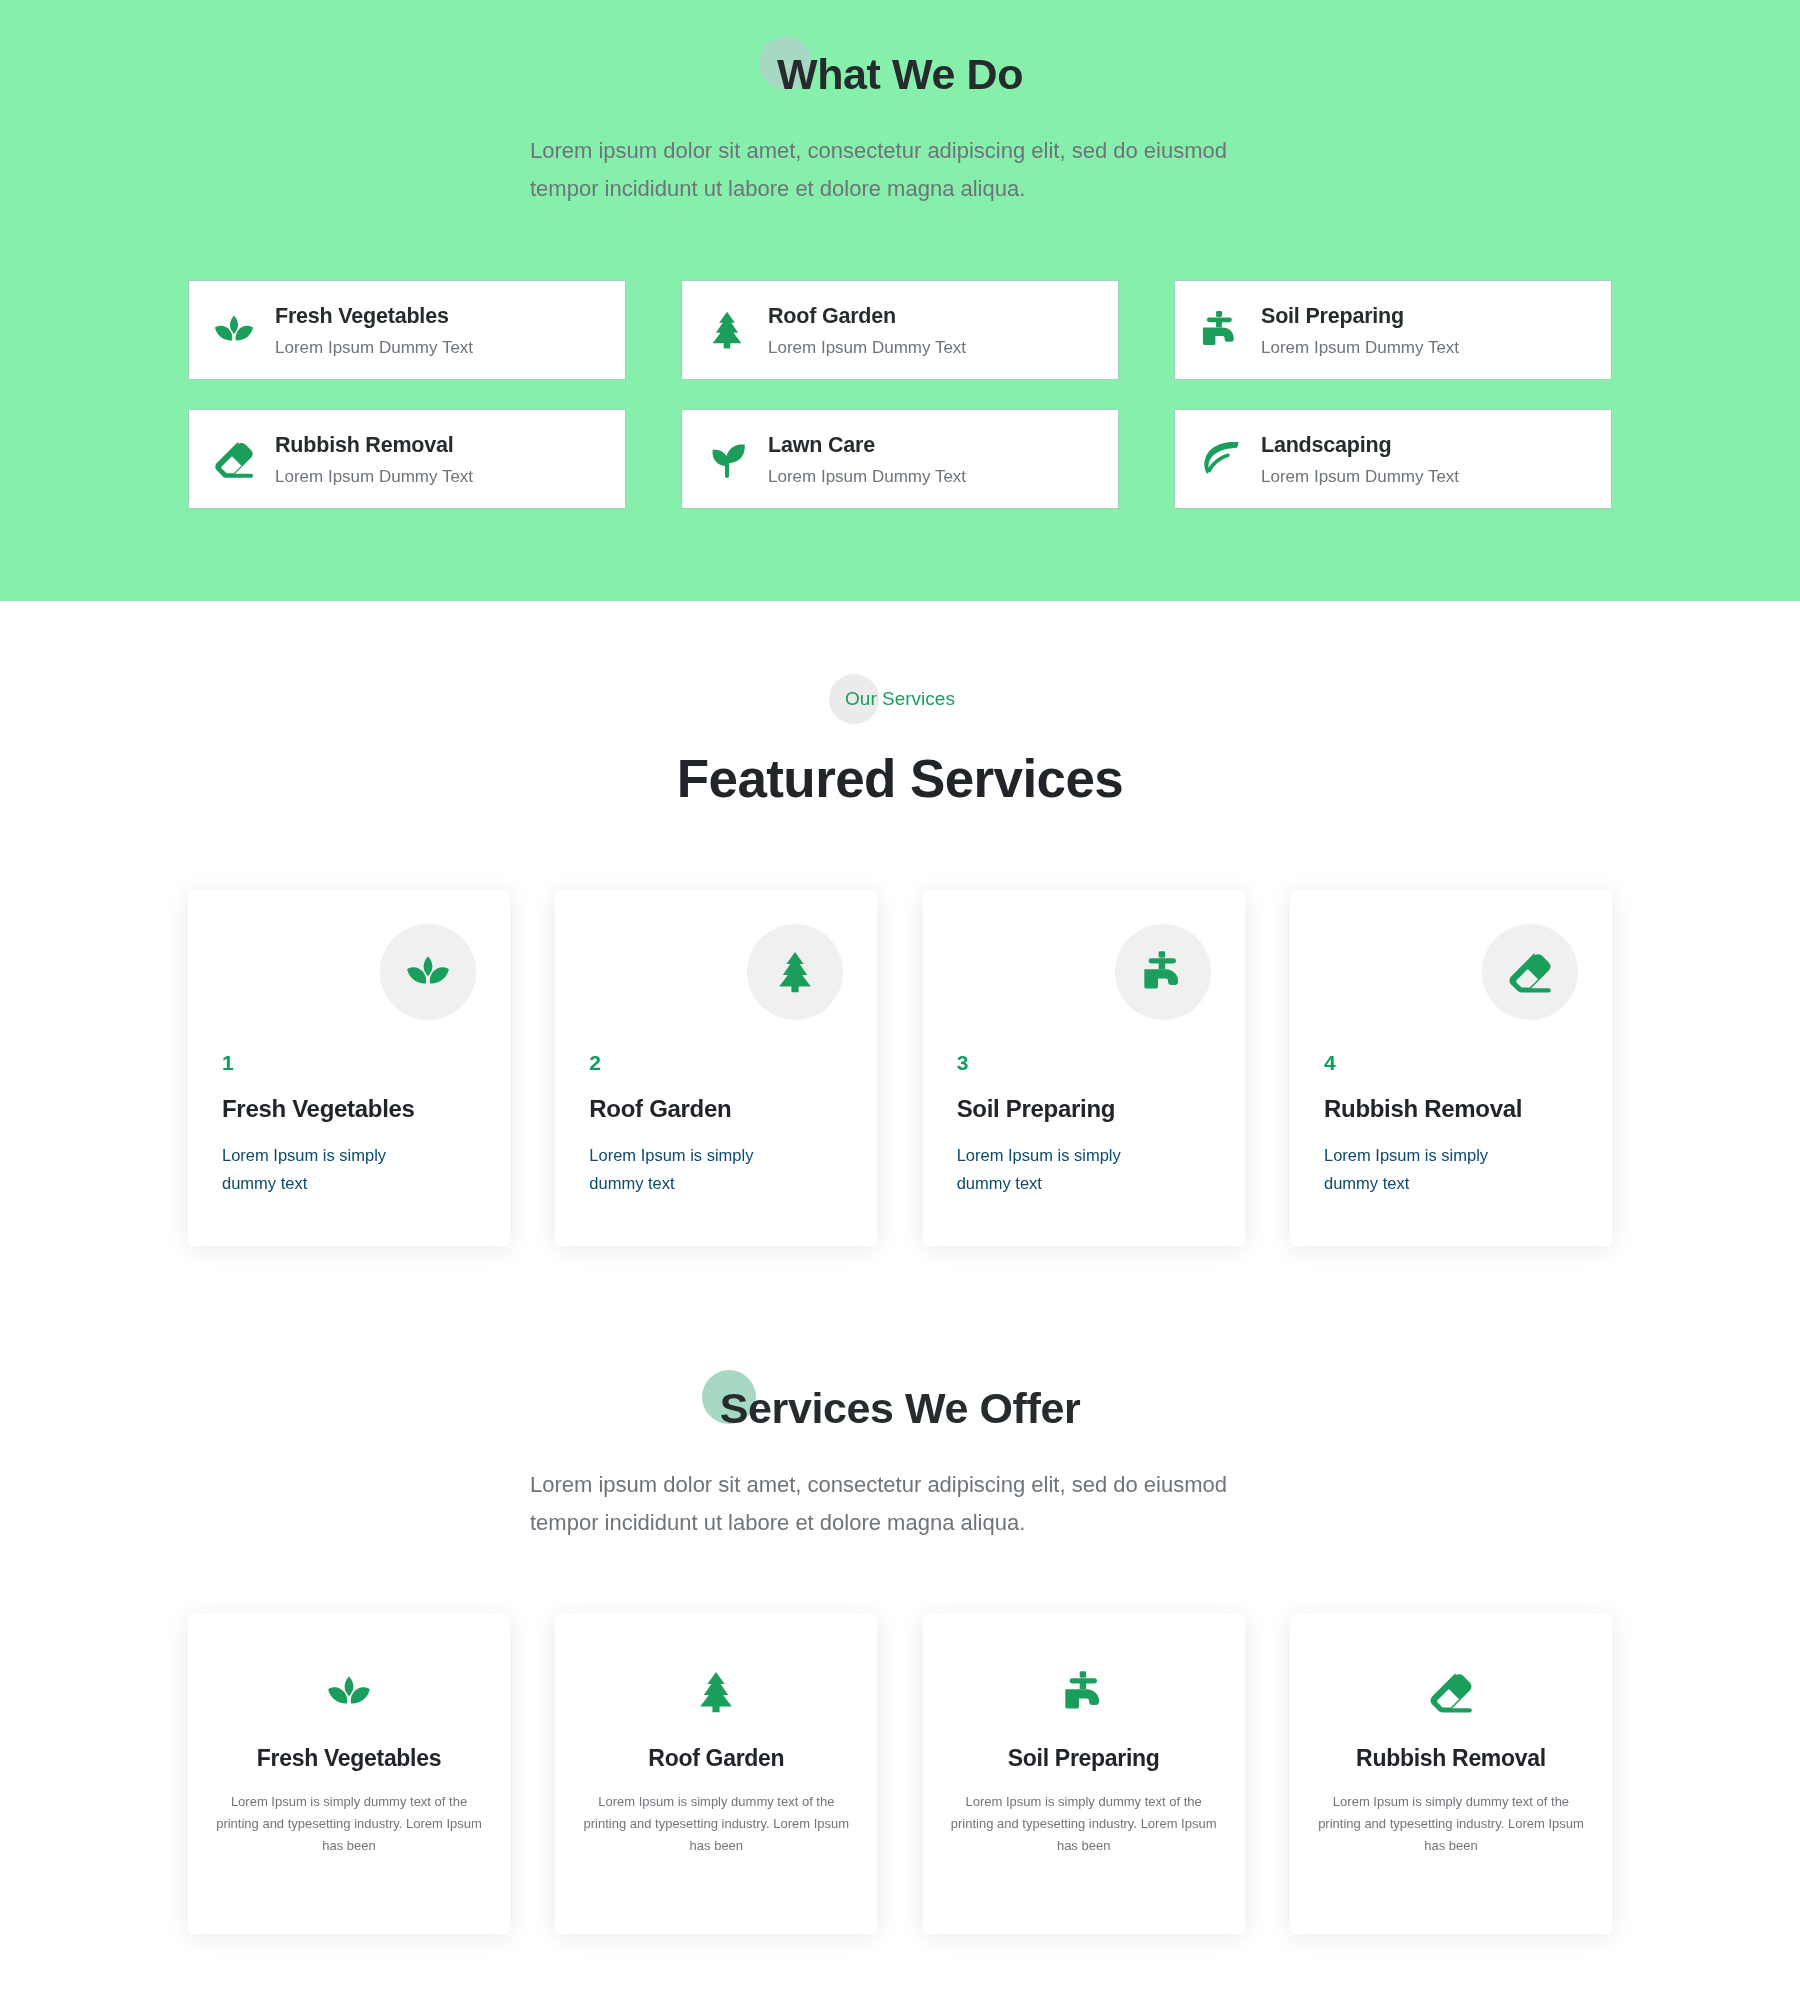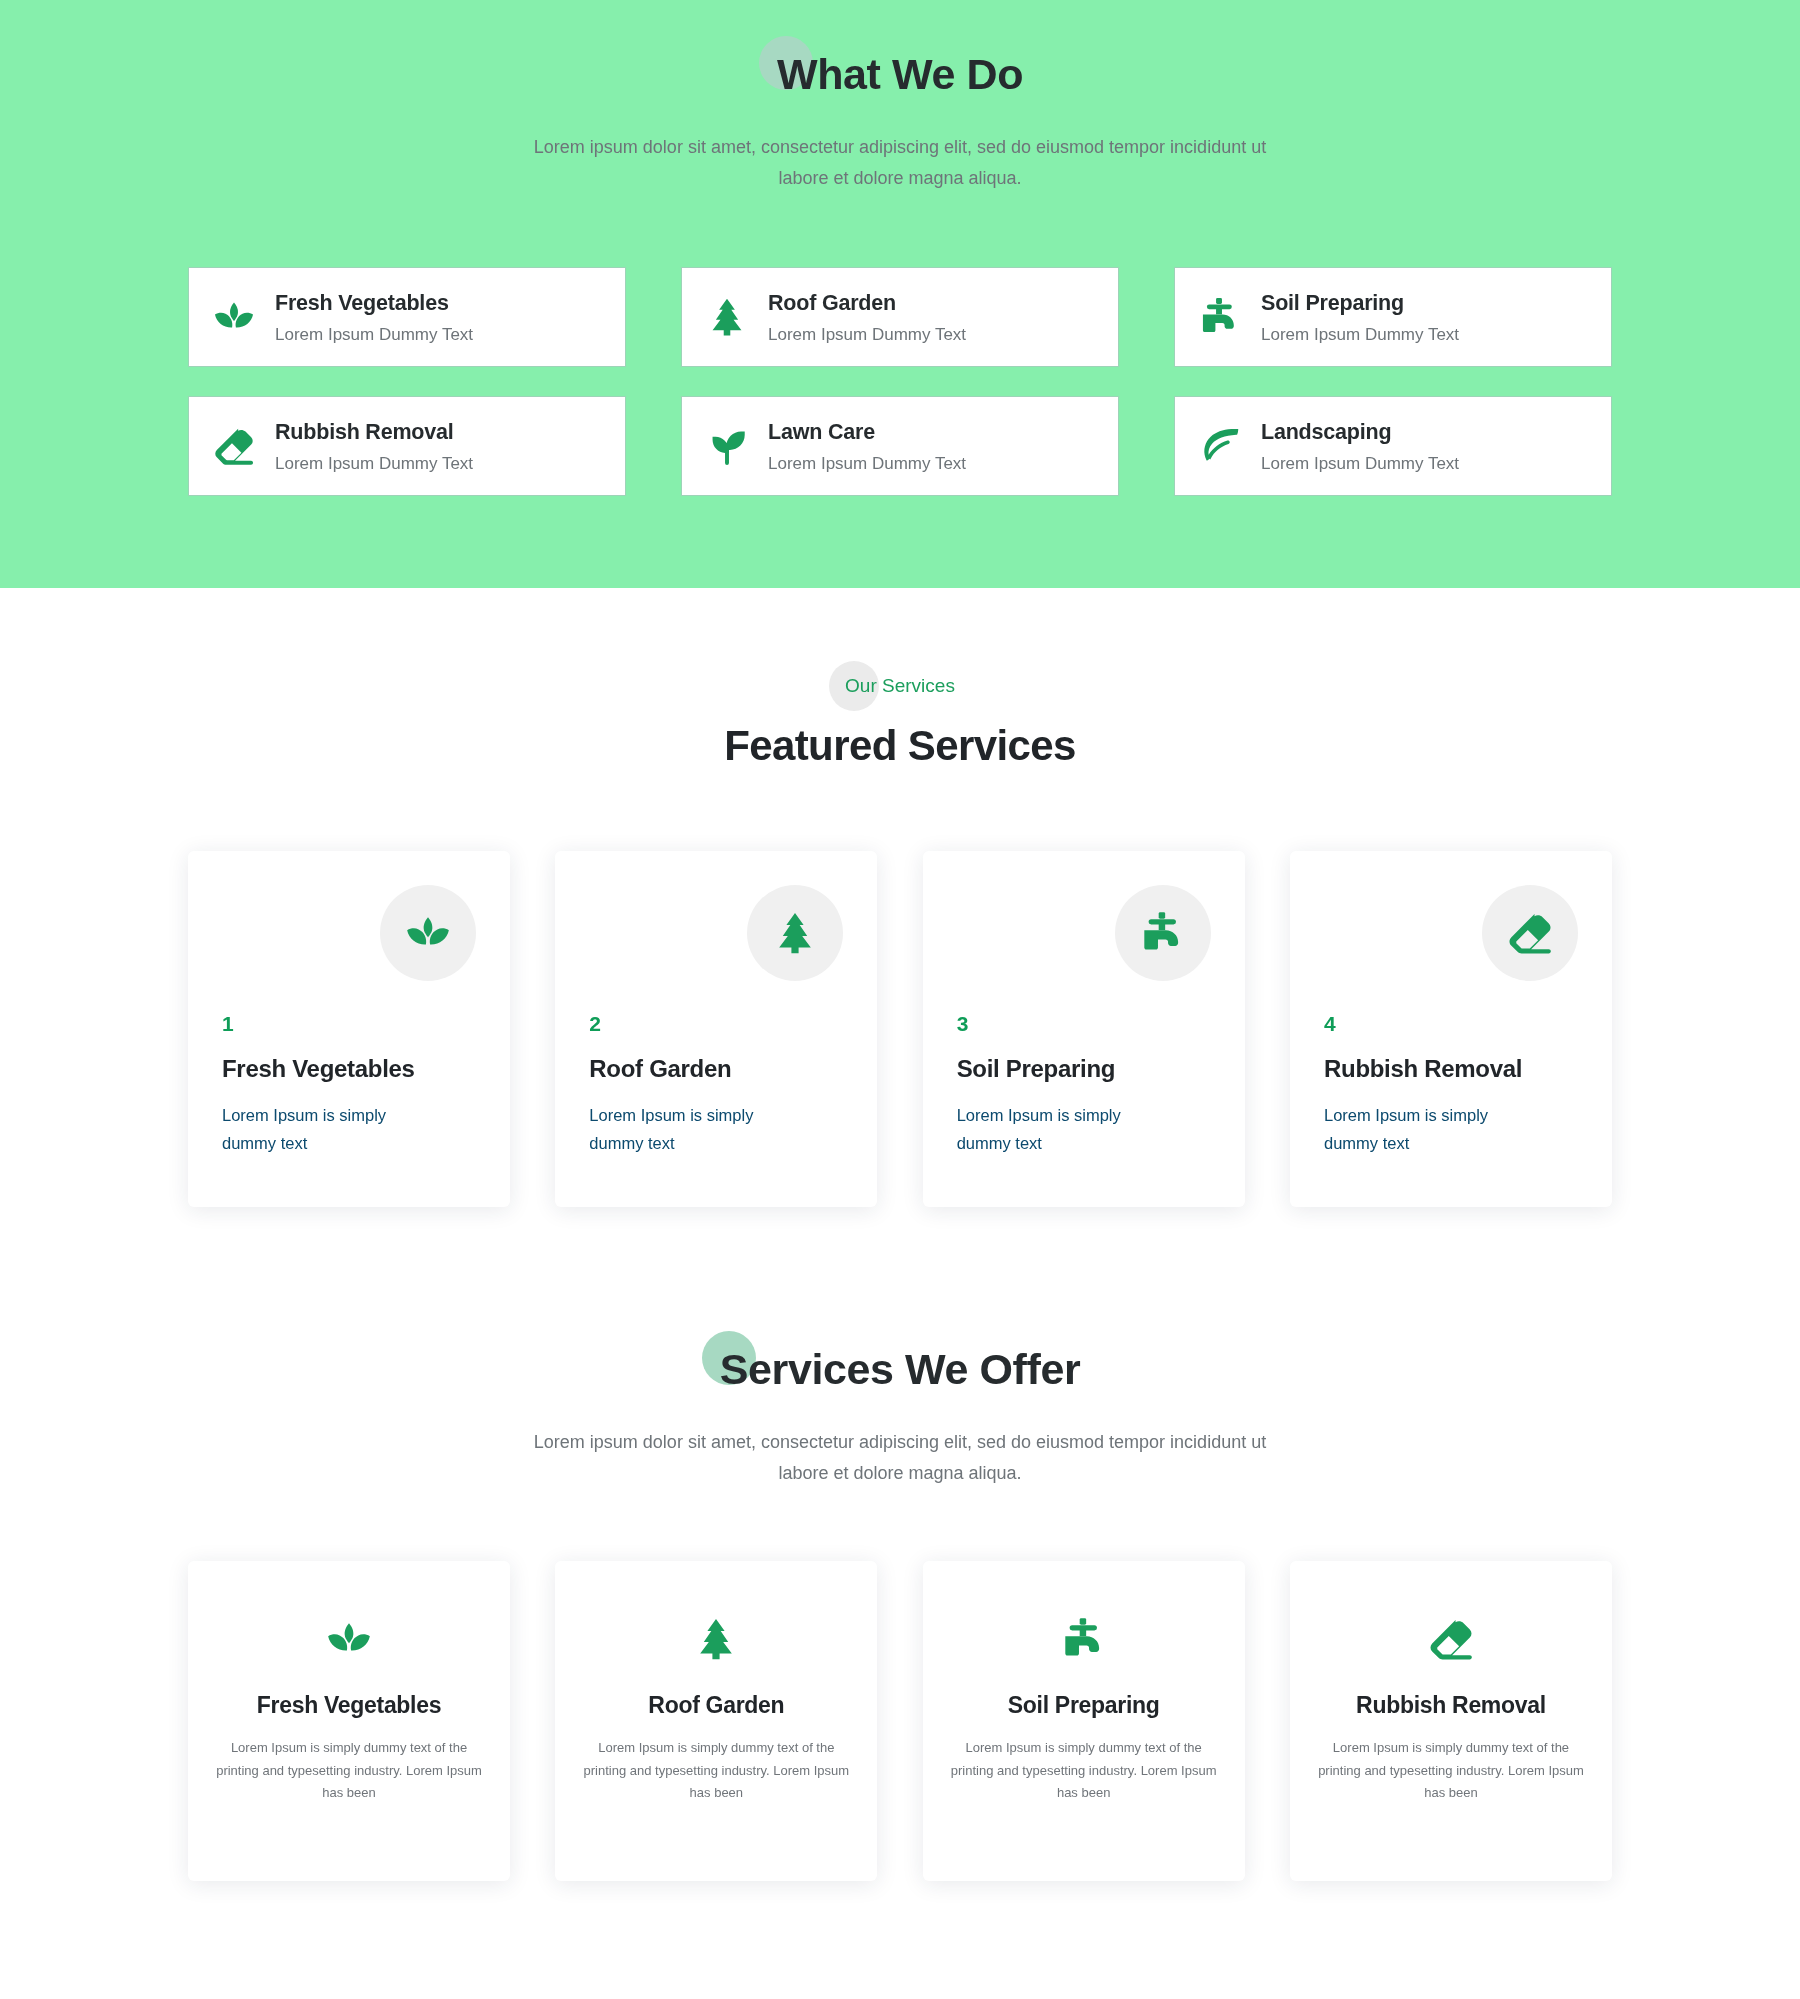--- a/index.html
+++ b/index.html
@@ -46,22 +46,21 @@
     z-index: 0;
   }
   .deco-heading .htext {
     position: relative;
     z-index: 1;
   }
 
   .sub-paragraph {
     margin: 18px auto 0 auto;
     width: 740px;
-    text-align: center;
-    font-size: 18px;
+    font-size: 22px;
     line-height: 1.72;
     color: #6e7479;
     font-weight: 400;
   }
 
   
   .mini-grid {
     width: 1424px;
     margin: 73px auto 0 auto;
     display: grid;
@@ -129,25 +128,25 @@
     border-radius: 50%;
     background: #ebebeb;
     left: -16px;
     top: -3px;
     z-index: 0;
   }
   .eyebrow .etext { position: relative; z-index: 1; }
 
   .big-title {
     text-align: center;
-    font-size: 42px;
+    font-size: 53px;
     font-weight: 700;
     color: #212529;
     letter-spacing: -0.6px;
-    margin-top: 12px;
+    margin-top: 24px;
     line-height: 1.25;
   }
 
   .feat-grid {
     width: 1424px;
     margin: 78px auto 0 auto;
     display: grid;
     grid-template-columns: repeat(4, 322px);
     justify-content: space-between;
   }

